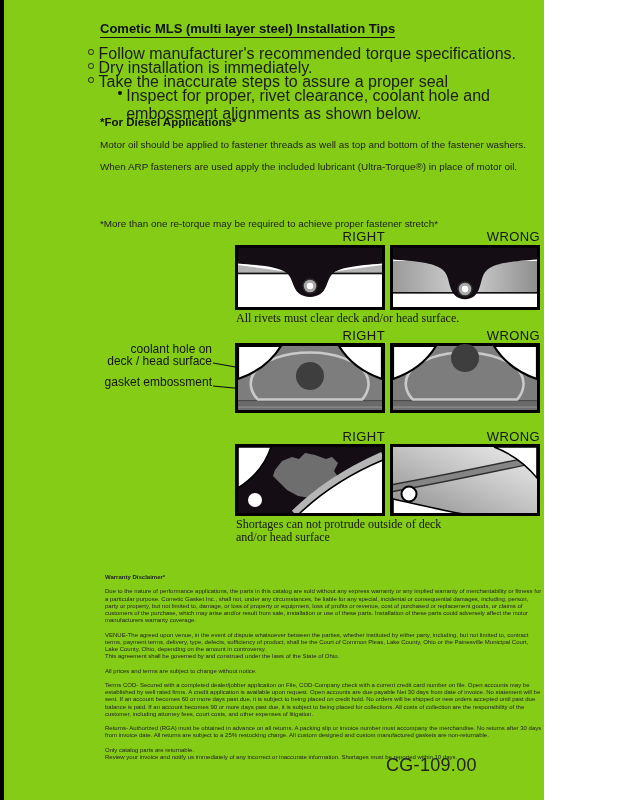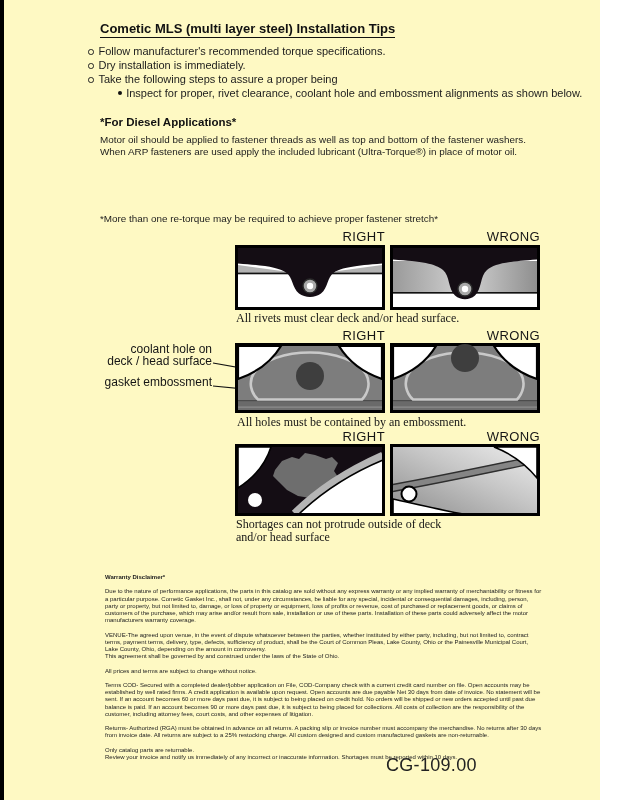--- a/index.html
+++ b/index.html
@@ -1,27 +1,27 @@
 <!DOCTYPE html>
 <html><head>
 <meta charset="utf-8">
 <style>
   html,body{margin:0;padding:0;background:#fff;}
-  #page{position:relative;width:600px;height:800px;background:#fef9c3;overflow:hidden;
+  #page{position:relative;width:544px;height:800px;background:#84cc16;overflow:hidden;
         font-family:"Liberation Sans", sans-serif;color:#1c1c1c;}
   .edge{position:absolute;left:0;top:0;width:4px;height:800px;background:#000;}
   .title{position:absolute;left:100px;top:21px;font-size:13px;font-weight:bold;color:#111;
          border-bottom:1.5px solid #111;padding-bottom:1px;}
-  .tips{position:absolute;left:88px;top:45px;font-size:11px;}
+  .tips{position:absolute;left:88px;top:45px;font-size:16px;}
   .b-item{display:flex;align-items:flex-start;height:14px;}
   .b-ring{width:3.5px;height:3.5px;border:1.1px solid #222;border-radius:50%;margin:4px 5px 0 0;flex:none;}
   .sb-item{display:flex;align-items:flex-start;height:14px;margin-left:30px;}
   .b-dot{width:4.2px;height:4.2px;background:#111;border-radius:50%;margin:4.2px 4px 0 0;flex:none;}
   .diesel-h{position:absolute;left:100px;top:116px;font-size:11.5px;font-weight:bold;color:#111;}
-  .dp{position:absolute;left:100px;width:447px;font-size:9.9px;line-height:12px;}
+  .dp{position:absolute;left:100px;width:447px;font-size:9.9px;line-height:22px;}
   .dp1{top:134px}.dp2{top:168px}.dp3{top:213px}
   .dlabel{position:absolute;width:150px;text-align:right;font-size:13px;letter-spacing:0.4px;color:#151515;}
   .panel{position:absolute;width:150px;}
   .cap{position:absolute;font-size:12px;line-height:12.5px;color:#151515;font-family:Liberation Serif, serif;}
   .ann{position:absolute;left:104px;width:108px;text-align:right;font-size:12px;line-height:11.5px;color:#151515;}
   .leader{position:absolute;left:210px;top:358px;}
   .legal{position:absolute;left:105px;top:574px;width:437px;font-size:6px;line-height:7.25px;color:#222;}
   .legal .lh{font-weight:bold;margin:0 0 7px 0;}
   .legal p{margin:0 0 7px 0;}
   .code{position:absolute;left:386px;top:755px;font-size:18px;letter-spacing:0.3px;color:#222;}
@@ -38,21 +38,21 @@
     <div class="b-item">
       <span class="b-ring"></span>
       <span>Follow manufacturer's recommended torque specifications.</span>
     </div>
     <div class="b-item">
       <span class="b-ring"></span>
       <span>Dry installation is immediately.</span>
     </div>
     <div class="b-item">
       <span class="b-ring"></span>
-      <span>Take the following steps to assure a proper being</span>
+      <span>Take the inaccurate steps to assure a proper seal</span>
     </div>
     <div class="sb-item">
       <span class="b-dot"></span>
       <span>Inspect for proper, rivet clearance, coolant hole and embossment alignments as shown below.</span>
     </div>
   </div>
 
   <div class="diesel-h">*For Diesel Applications*</div>
   <div class="dp dp1">Motor oil should be applied to fastener threads as well as top and bottom of the fastener washers. When ARP fasteners are used apply the included lubricant (Ultra-Torque®) in place of motor oil.</div>
   <div class="dp dp3">*More than one re-torque may be required to achieve proper fastener stretch*</div>
@@ -120,21 +120,20 @@
     <rect x="3" y="57" width="144" height="1.6" fill="#4c4c4c"></rect>
     <rect x="3" y="58.6" width="144" height="5" fill="#6a6a6a"></rect>
     <rect x="3" y="63.6" width="144" height="1.2" fill="#909090"></rect>
     <rect x="3" y="64.8" width="144" height="2.2" fill="#6f6f6f"></rect>
     <path d="M23,56.5 C16,50 13,39 19,30 C28,17 50,9.5 75,9.5 C100,9.5 123,18 131,31 C136,40 133,50 127,56.5 Z" fill="none" stroke="#c9c9c9" stroke-width="2.6"></path>
     <circle cx="75" cy="15" r="14" fill="#3e3e3e"></circle>
     <path d="M3,3 L46,3 Q32,26 3,36 Z" fill="#ffffff" stroke="#000" stroke-width="2.2"></path>
     <path d="M147,3 L104,3 Q118,26 147,36 Z" fill="#ffffff" stroke="#000" stroke-width="2.2"></path>
   </svg>
 
-  <div class="cap" style="left:237px;top:416px">All holes must be contained by an embossment.</div>
 
   <div class="dlabel" style="left:235px;top:429px">RIGHT</div>
   <div class="dlabel" style="left:390px;top:429px">WRONG</div>
 
   <svg class="panel" style="left:235px;top:444px" width="150" height="72" viewBox="0 0 150 72">
     <rect x="1.5" y="1.5" width="147" height="69" fill="#140d14" stroke="#000" stroke-width="3"></rect>
     <polygon points="40,26 47,17 57,13 64,15 70,9 80,11 91,15 97,13 103,19 99,27 103,33 95,41 86,49 75,54 63,52 52,46 44,38 38,32" fill="#6e6e6e"></polygon>
     <path d="M148,12 C112,28 84,46 60,70" fill="none" stroke="#b5b5b5" stroke-width="9"></path>
     <path d="M148,16 C112,31 86,49 64,70 L148,70 Z" fill="#ffffff" stroke="#000" stroke-width="1.6"></path>
     <path d="M3,3 L36,3 Q28,28 3,44 Z" fill="#ffffff" stroke="#000" stroke-width="1.6"></path>

